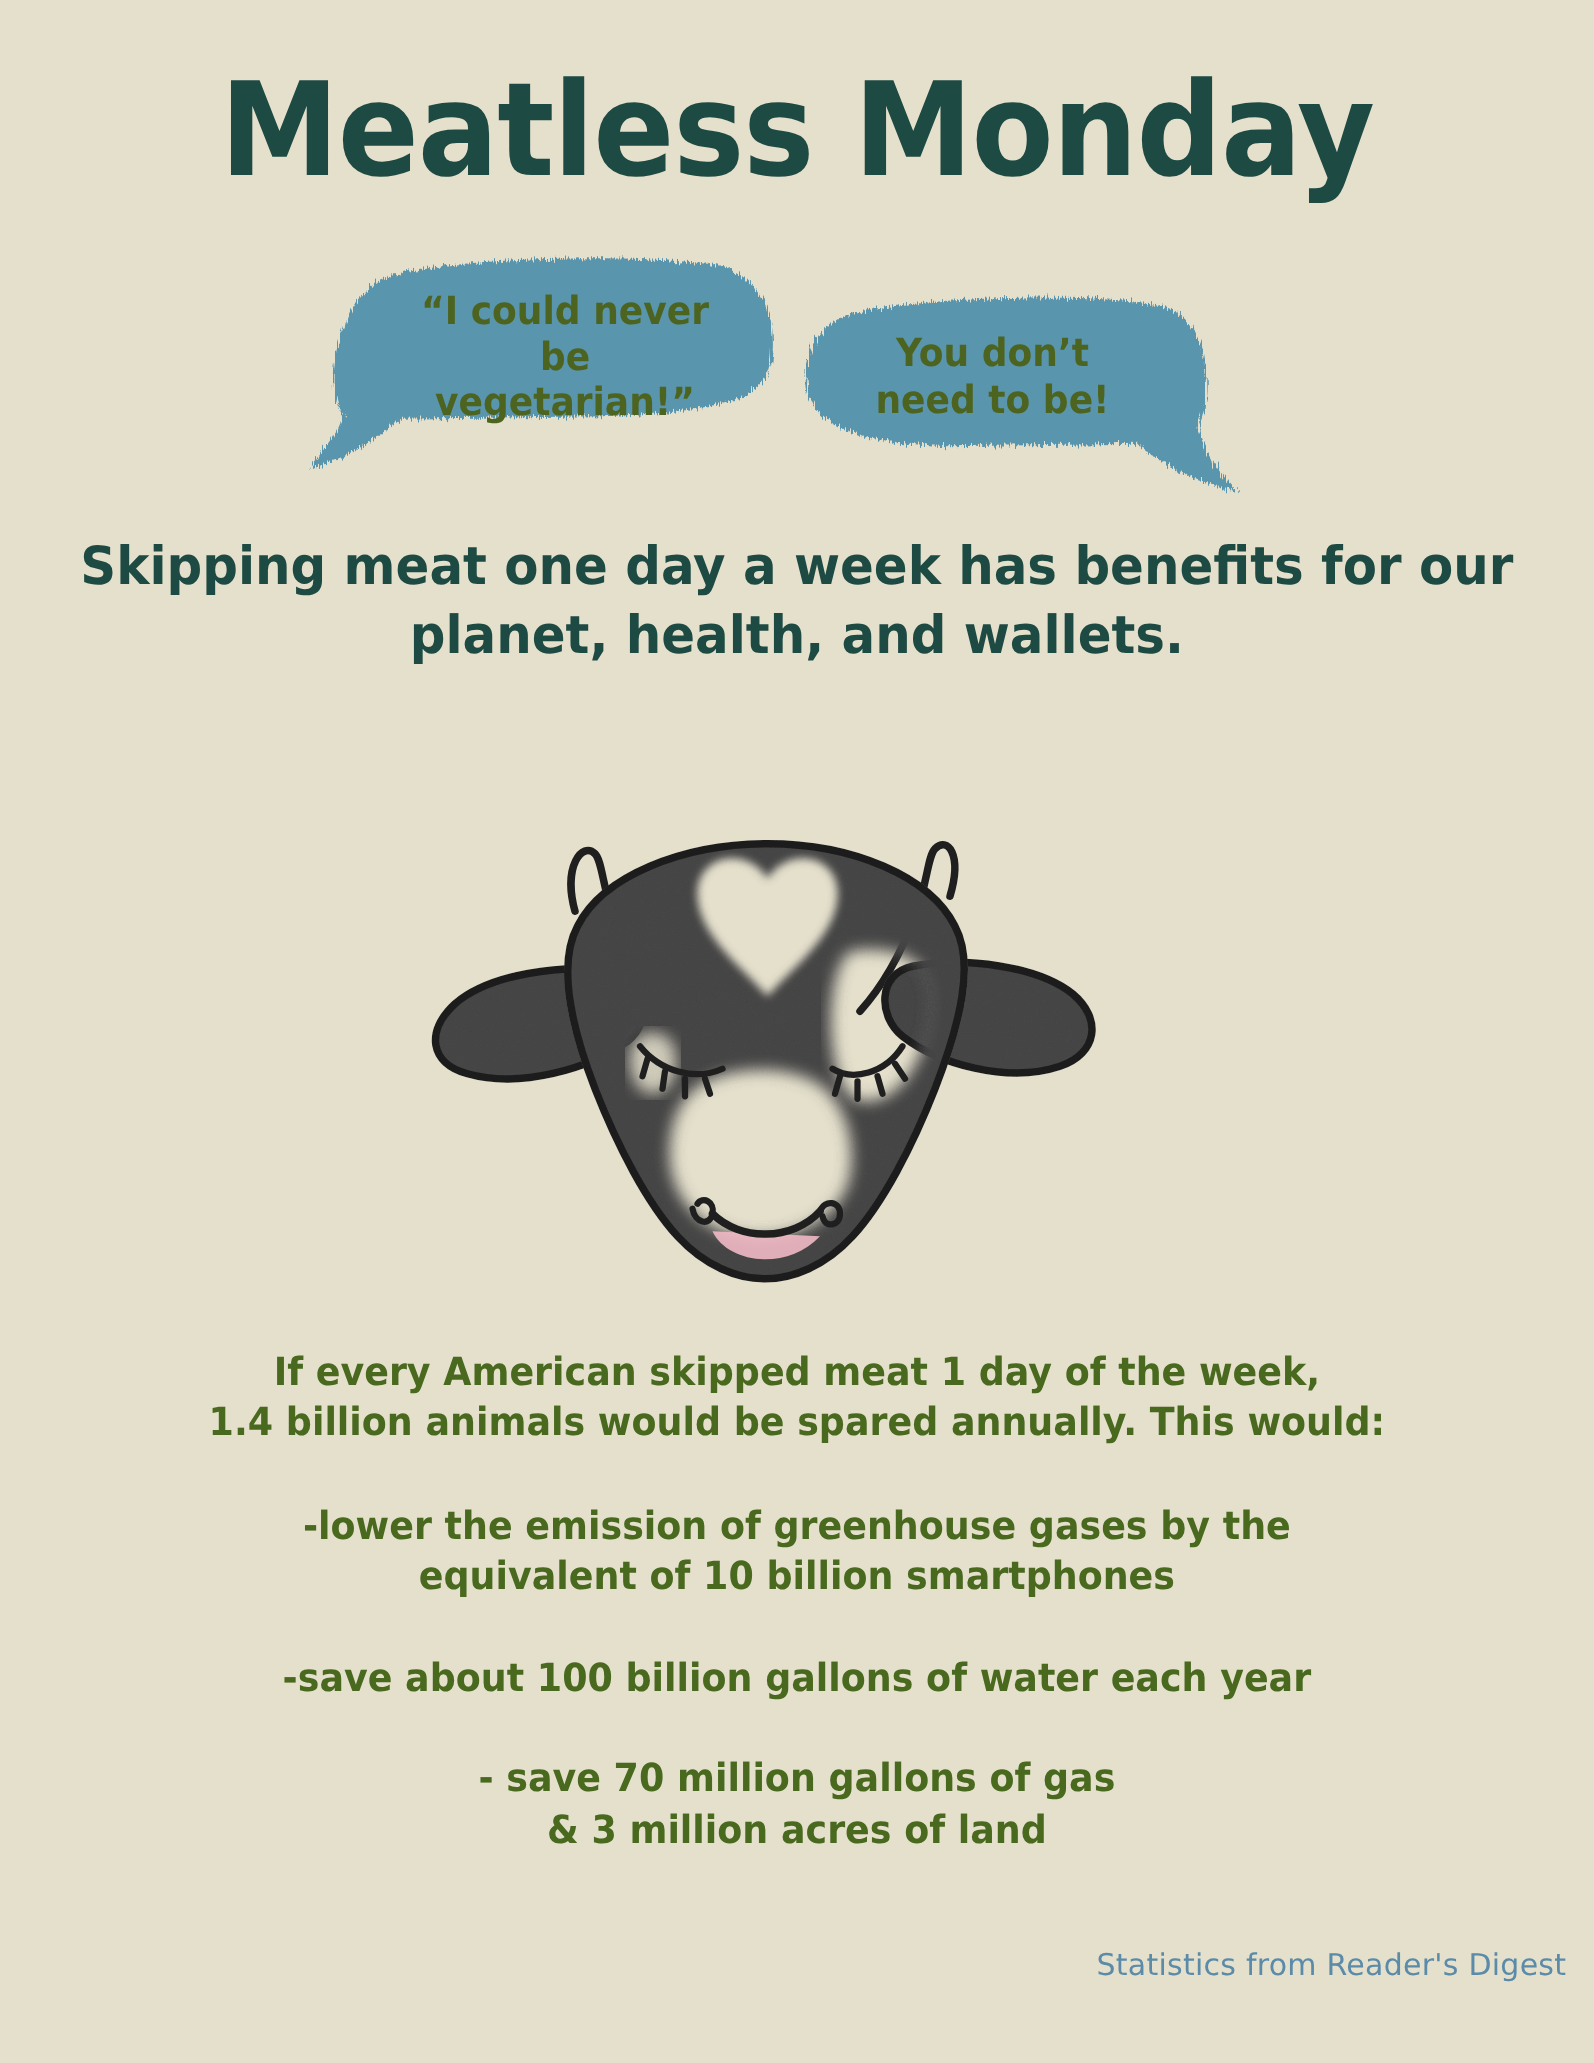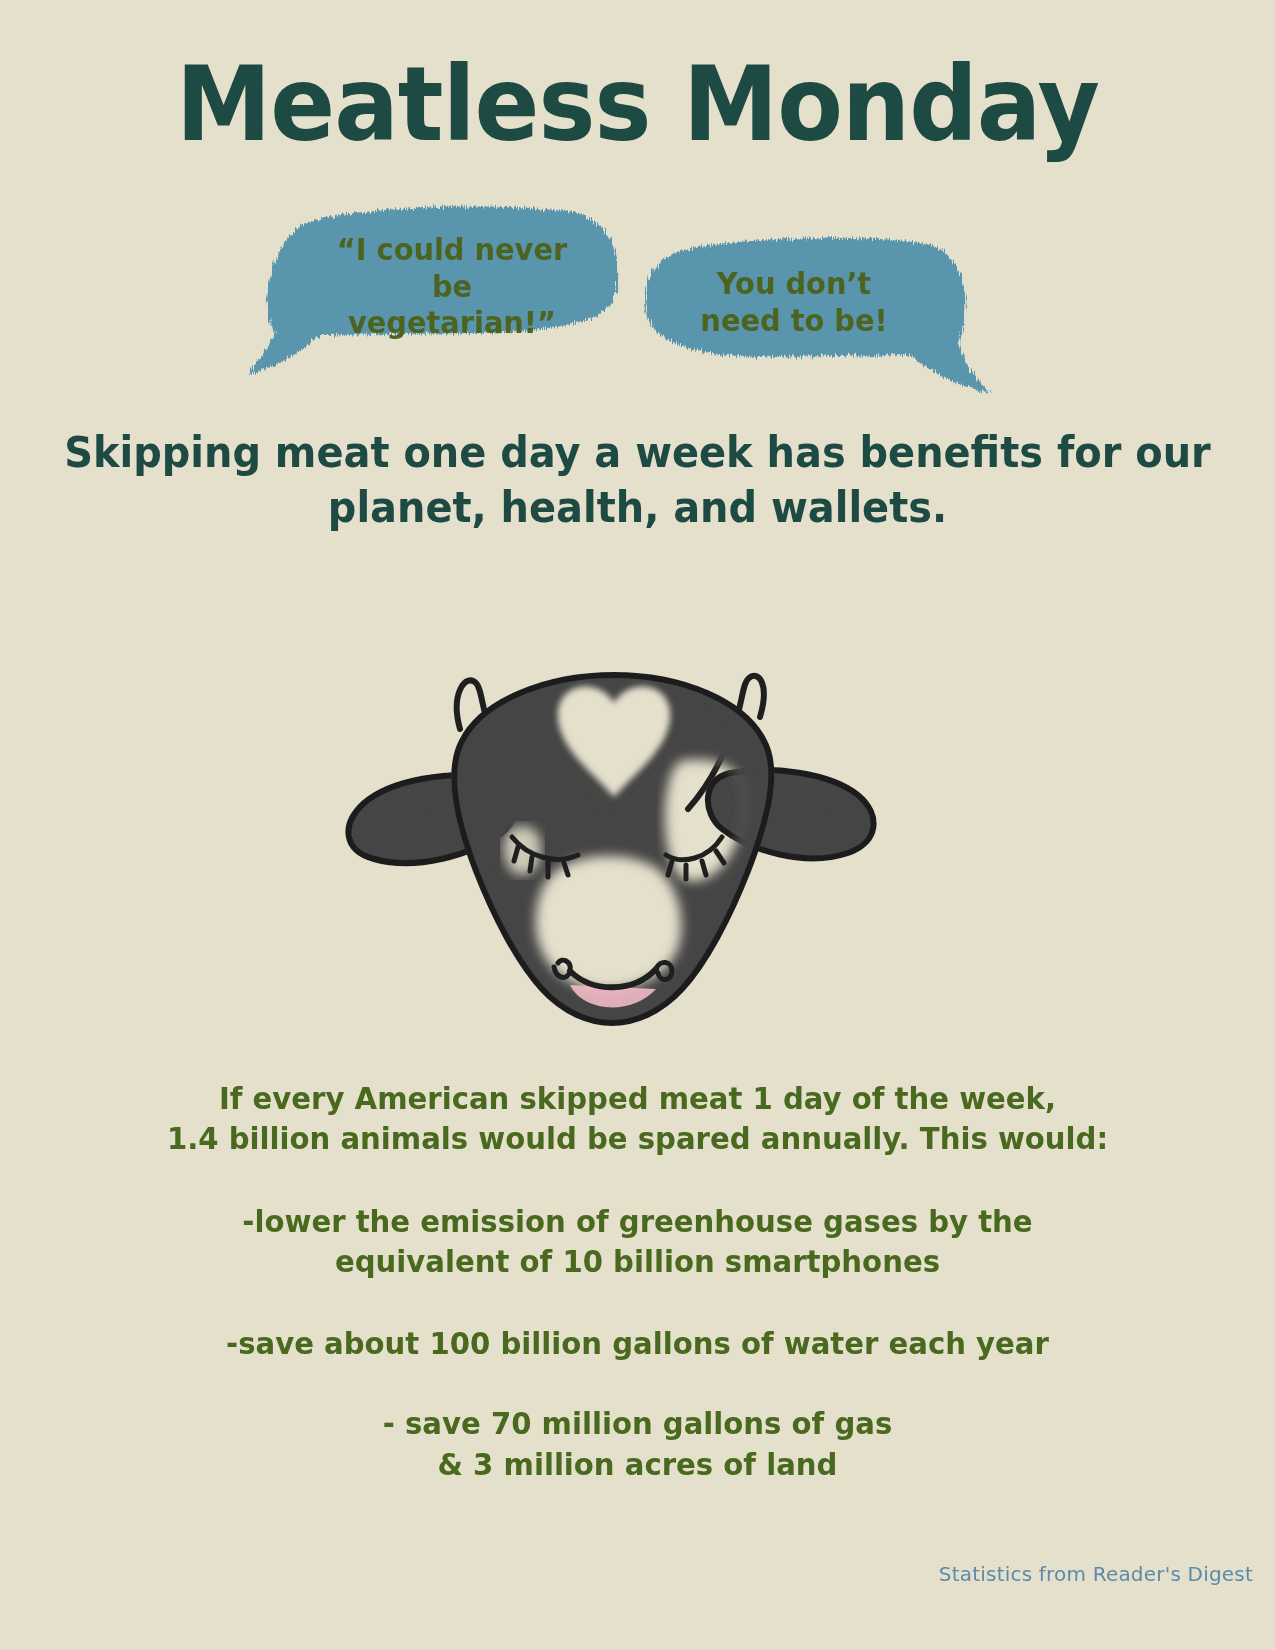--- a/index.html
+++ b/index.html
@@ -124,21 +124,21 @@
     height: 40px;
   }
 
   
   .footer {
     position: absolute;
     bottom: 24px;
     right: 22px;
     color: #5b8ba8;
     font-family: "DejaVu Sans", sans-serif;
-    font-size: 20px;
+    font-size: 24px;
     letter-spacing: 0.2px;
   }
 </style>
 </head>
 <body>
 
 <div class="poster">
 
   <div class="title">Meatless Monday</div>
 

